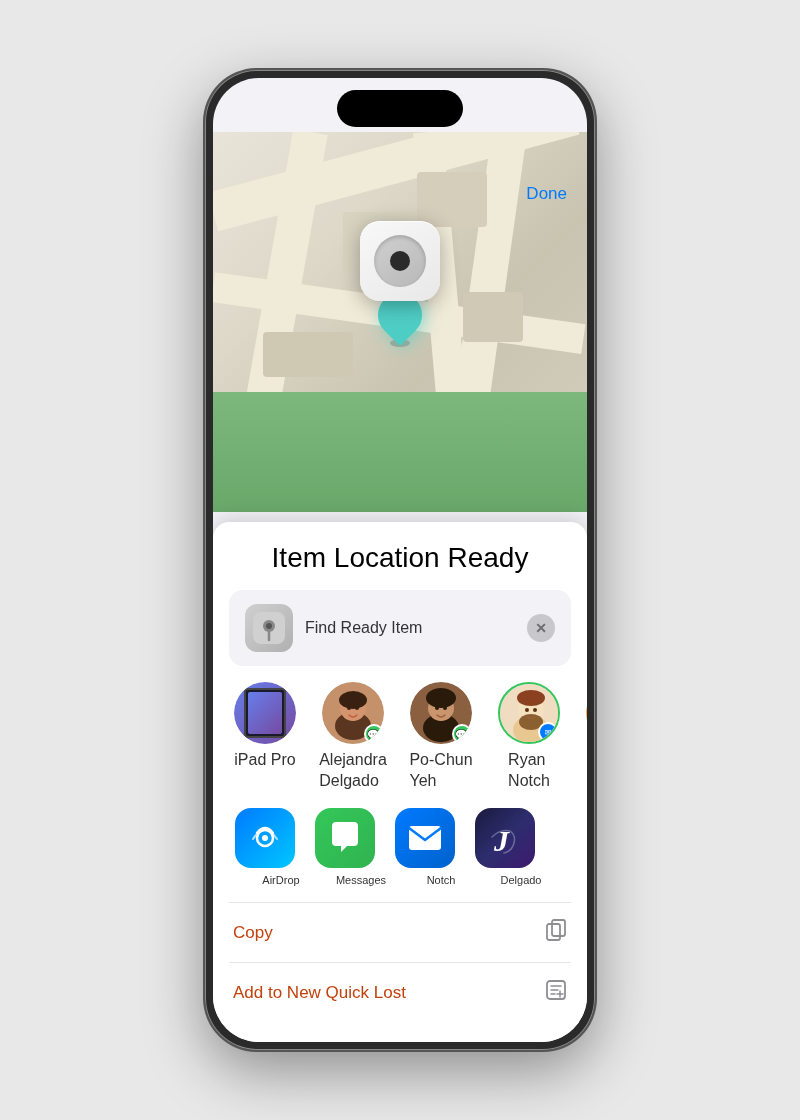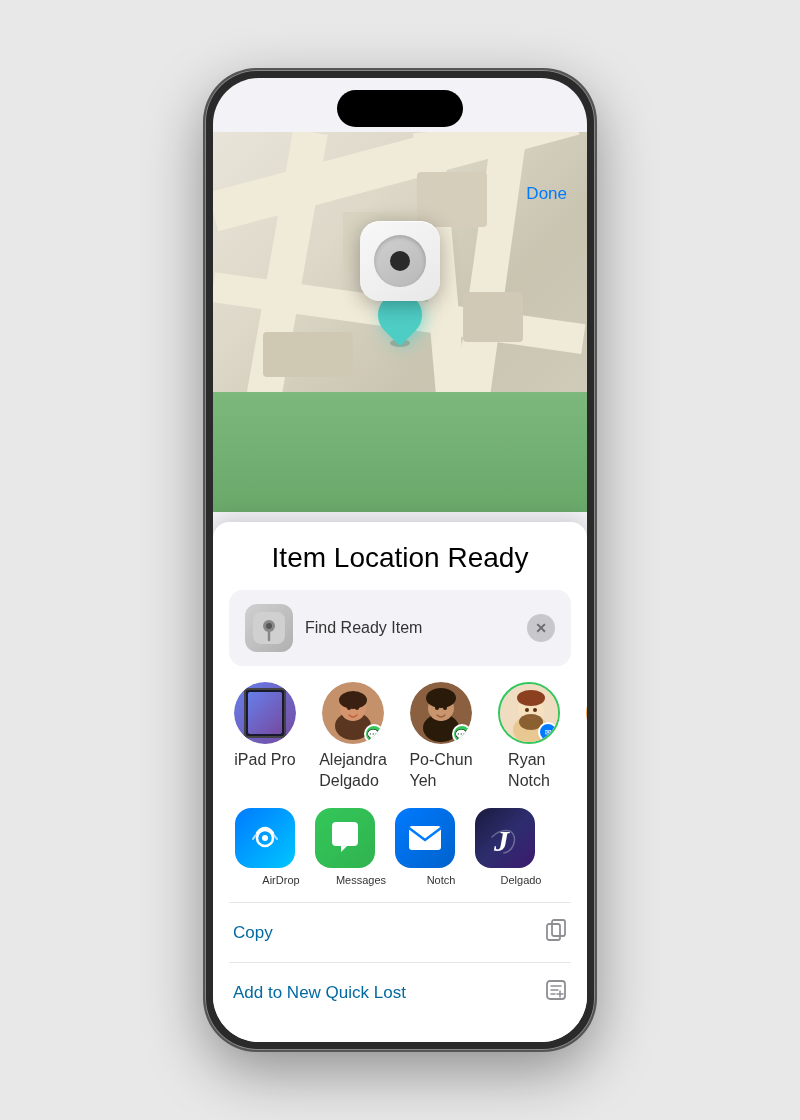--- a/index.html
+++ b/index.html
@@ -437,21 +437,21 @@
     .action-row {
       display: flex;
       align-items: center;
       justify-content: space-between;
       padding: 16px 20px;
       cursor: pointer;
     }
 
     .action-label {
       font-size: 17px;
-      color: #0369a1;
+      color: #c2410c;
     }
 
     .action-icon {
       color: #8e8e93;
       font-size: 18px;
     }
 
     
     .home-indicator {
       position: absolute;

